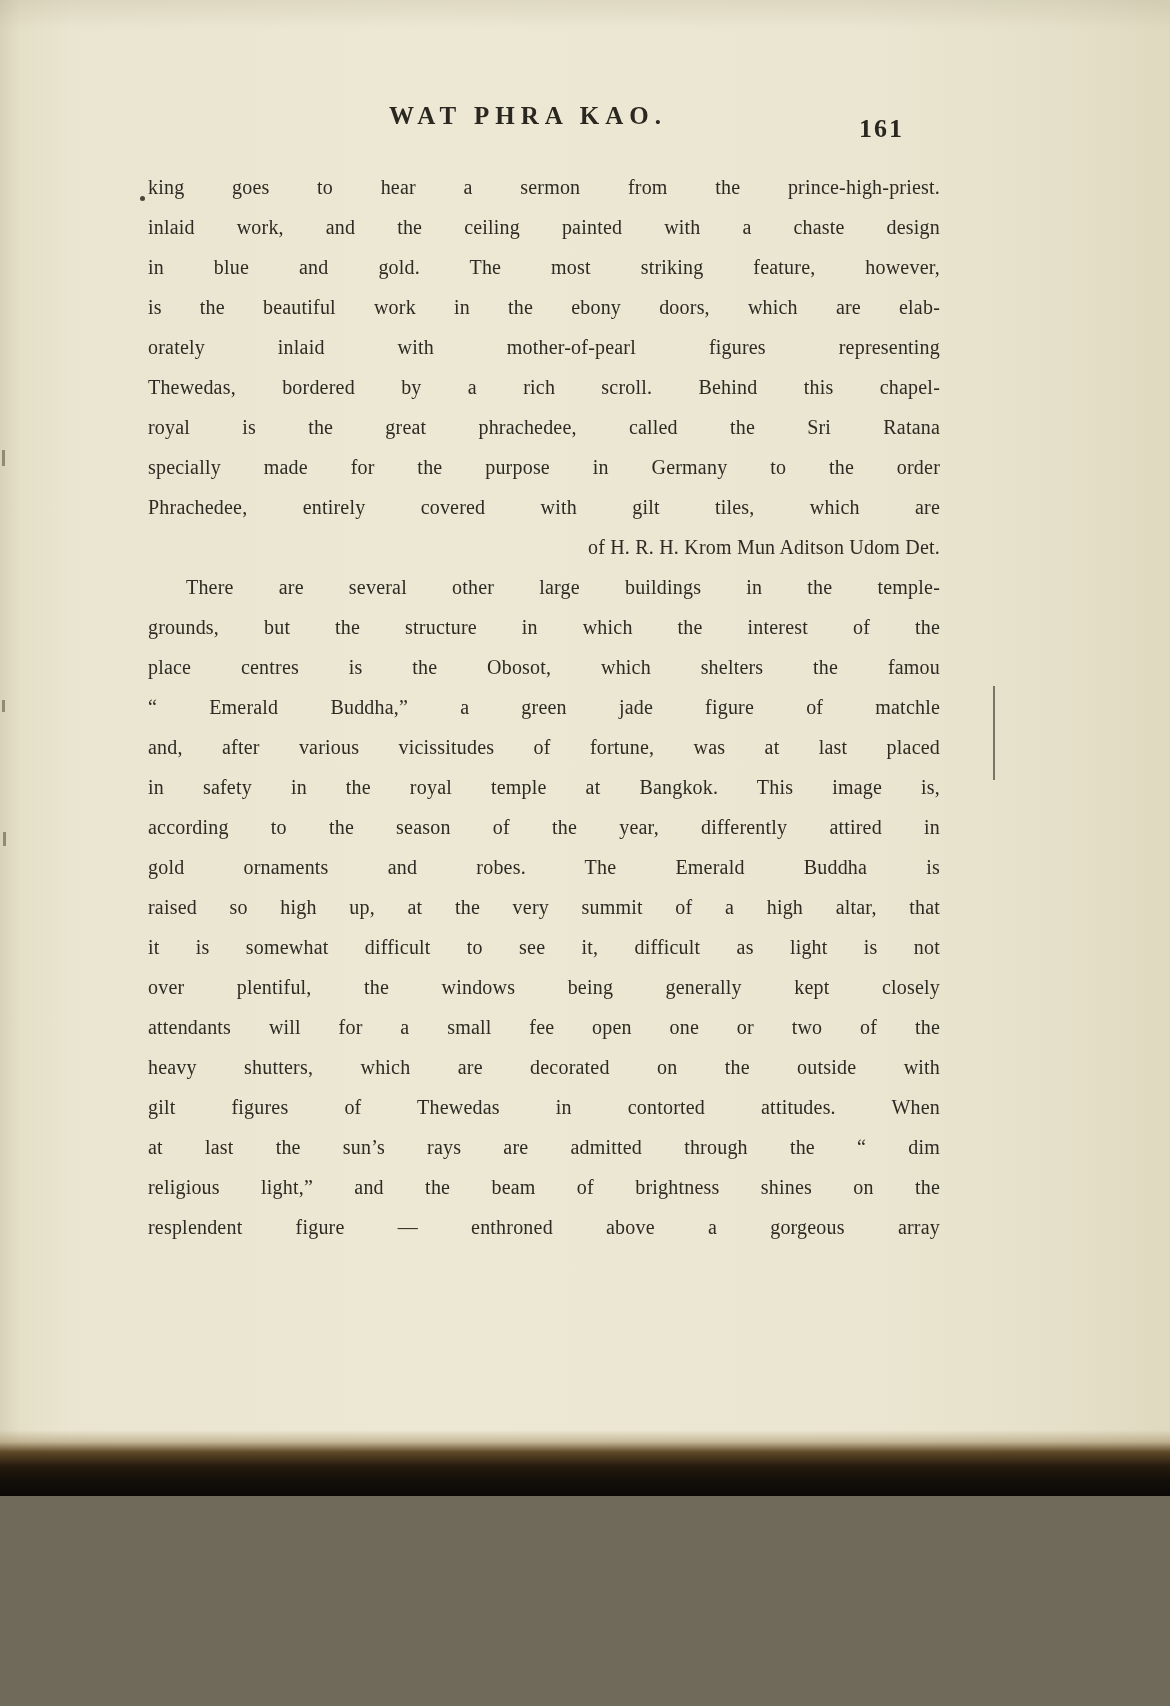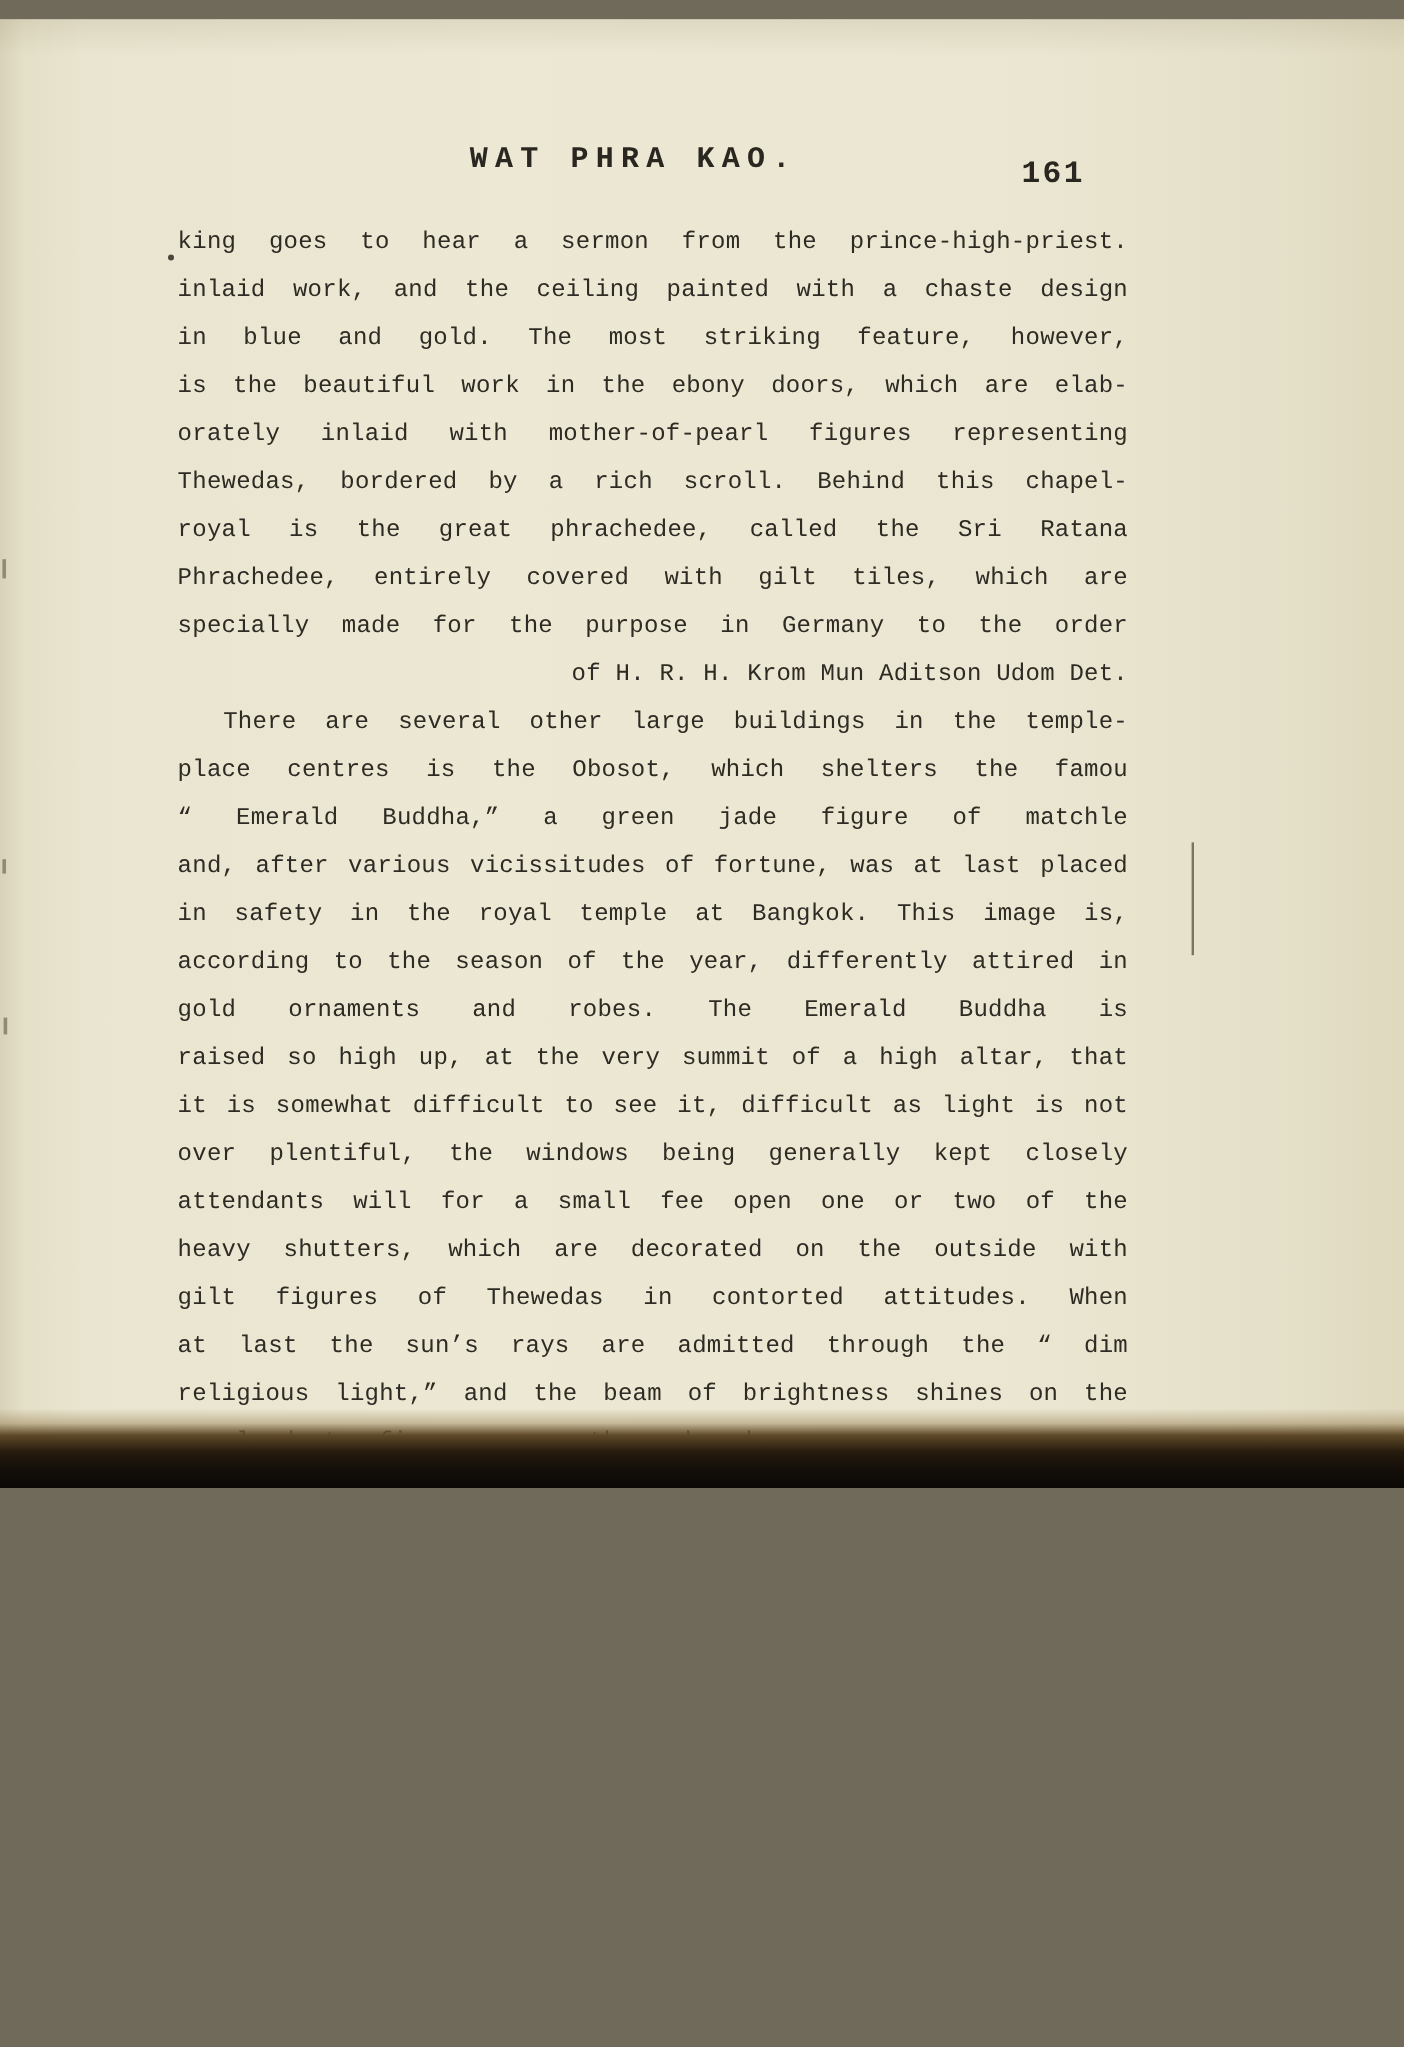--- a/index.html
+++ b/index.html
@@ -1,28 +1,28 @@
 <!DOCTYPE html>
 <html><head>
 <meta charset="utf-8">
 <style>
   * { box-sizing: border-box; }
   html, body { margin: 0; padding: 0; background: #6f6a5a; }
 
   .page {
     position: relative;
     width: 1170px;
-    height: 1224px;
+    height: 1496px;
     overflow: hidden;
-    margin: 16px auto;
+    margin: 0 auto;
     background:
       linear-gradient(90deg,
         #d8d2b9 0px, #e4dfc7 20px, #eae5d0 70px,
         #ece8d3 420px, #ebe6d1 860px, #e5e0c9 1060px, #dfd9bf 1170px);
-    font-family: Liberation Mono, monospace;
+    font-family: Liberation Serif, serif;
     color: #2e2b24;
   }
 
   
   .page::before {
     content: "";
     position: absolute; left: 0; top: 0; right: 0; height: 30px;
     background: linear-gradient(180deg, rgba(120,110,80,0.12), rgba(120,110,80,0));
     pointer-events: none;
   }
@@ -128,24 +128,25 @@
 
   <div class="text-block">
 
   <div class="line">king goes to hear a sermon from the prince-high-priest.</div>
       <div class="line">inlaid work, and the ceiling painted with a chaste design</div>
       <div class="line">in blue and gold.  The most striking feature, however,</div>
       <div class="line">is the beautiful work in the ebony doors, which are elab-</div>
       <div class="line">orately inlaid with mother-of-pearl figures representing</div>
       <div class="line">Thewedas, bordered by a rich scroll.  Behind this chapel-</div>
       <div class="line">royal is the great phrachedee, called the Sri Ratana</div>
+      <div class="line">specially made for the purpose in Germany to the order</div>
       <div class="line">Phrachedee, entirely covered with gilt tiles, which are</div>
-      <div class="line">specially made for the purpose in Germany to the order</div>
       <div class="line no-justify">of H. R. H. Krom Mun Aditson Udom Det.</div>
       <div class="line indent">There are several other large buildings in the temple-</div>
+      <div class="line">grounds, but the structure in which the interest of the</div>
       <div class="line">place centres is the Obosot, which shelters the famou</div>
       <div class="line">“ Emerald Buddha,” a green jade figure of matchle</div>
       <div class="line">and, after various vicissitudes of fortune, was at last placed</div>
       <div class="line">in safety in the royal temple at Bangkok.  This image is,</div>
       <div class="line">according to the season of the year, differently attired in</div>
       <div class="line">gold ornaments and robes.  The Emerald Buddha is</div>
       <div class="line">raised so high up, at the very summit of a high altar, that</div>
       <div class="line">it is somewhat difficult to see it, difficult as light is not</div>
       <div class="line">over plentiful, the windows being generally kept closely</div>
       <div class="line">attendants will for a small fee open one or two of the</div>

